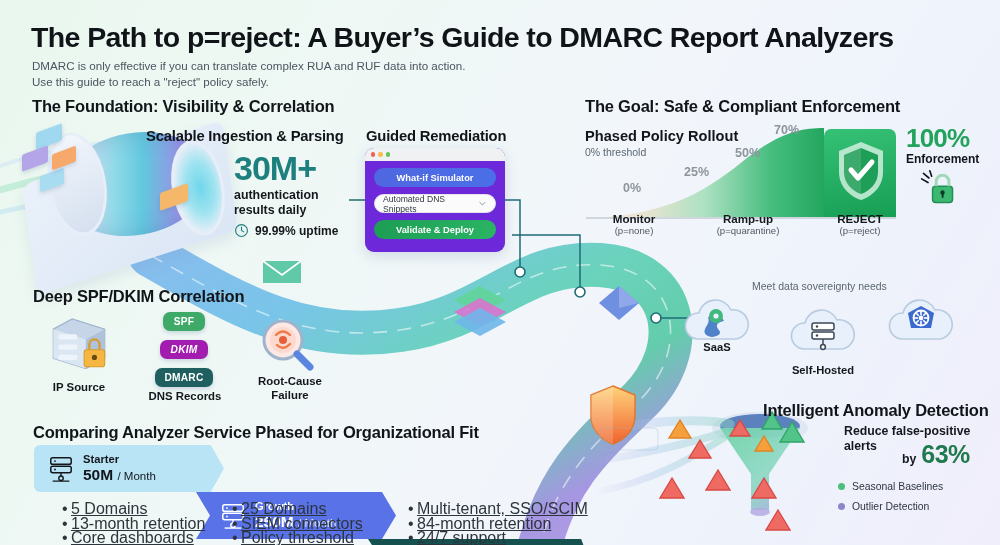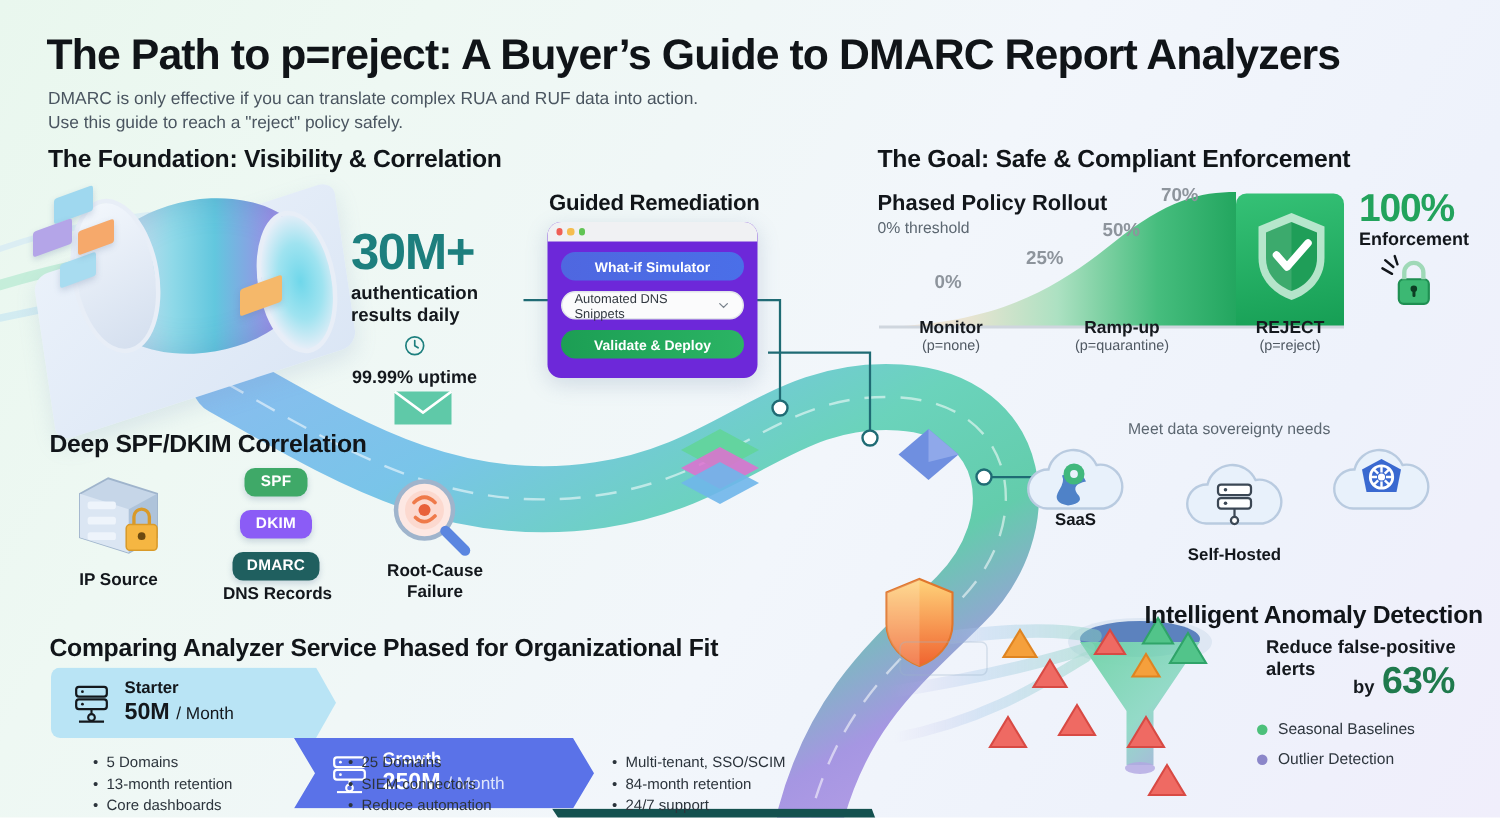--- a/index.html
+++ b/index.html
@@ -91,21 +91,21 @@
   .phase-sub { font-size: 9.6px; color: #4f5862; text-align: center; }
 
   
   .tier {
     height: 47px; display: flex; align-items: center; position: relative;
     padding-left: 14px; gap: 9px;
   }
   .tier-lbl-top { font-size: 11.2px; font-weight: 700; line-height: 13px; }
   .tier-price { font-size: 15.5px; font-weight: 700; line-height: 17px; }
   .tier-price .per { font-size: 11.5px; font-weight: 400; }
-  .tier-bullets { font-size: 10px; line-height: 14.6px; color: #2c343c; list-style: none; }
+  .tier-bullets { font-size: 16px; line-height: 14.6px; color: #2c343c; list-style: none; text-decoration: underline; }
   .tier-bullets li::before { content: "\2022"; color: #2c343c; display: inline-block; width: 9px; }
 
   
   .cloud-lbl { font-size: 11.2px; font-weight: 700; text-align: center; color: #13171c; line-height: 13.5px; }
 
   
   .legend-row { display: flex; align-items: center; gap: 7px; font-size: 10.4px; color: #2e363e; }
   .legend-dot { width: 7px; height: 7px; border-radius: 50%; }
 
   
@@ -245,28 +245,29 @@
   <div class="abs illus env" style="left:160px;top:188px;width:28px;height:18px;background:#f5b86a;"></div>
 
   <div class="abs" id="title">The Path to p=reject: A Buyer’s Guide to DMARC Report Analyzers</div>
   <div class="abs" id="subtitle">
     <div>DMARC is only effective if you can translate complex RUA and RUF data into action.</div>
     <div>Use this guide to reach a "reject" policy safely.</div>
   </div>
 
   <div class="abs sec-h" style="left:32px;top:97px;">The Foundation: Visibility &amp; Correlation</div>
 
+  <div class="abs sub-h" style="left:146px;top:128px;">Scalable Ingestion &amp; Parsing</div>
 
   <div class="abs" style="left:234px;top:150px;">
     <div style="font-size:34px;font-weight:700;color:#1d7f7e;letter-spacing:-1px;line-height:36px;">30M+</div>
     <div style="font-size:12.4px;font-weight:700;line-height:15px;color:#14181d;margin-top:2px;">
       <div>authentication</div>
       <div>results daily</div>
     </div>
-    <div style="display:flex;align-items:center;gap:6px;margin-top:5px;flex-direction:column;">
+    <div style="display:flex;align-items:center;gap:6px;margin-top:5px;">
       <svg width="15" height="15" viewBox="0 0 24 24">
         <circle cx="12" cy="12" r="9.5" fill="none" stroke="#1d7f7e" stroke-width="1.8"></circle>
         <path d="M12 6.5 V12 L15.6 14.2" fill="none" stroke="#1d7f7e" stroke-width="1.8" stroke-linecap="round"></path>
       </svg>
       <span style="font-size:12px;font-weight:700;color:#14181d;">99.99% uptime</span>
     </div>
   </div>
 
   <div class="abs sub-h" style="left:366px;top:128px;">Guided Remediation</div>
   <div class="abs" id="rem-card">
@@ -298,21 +299,21 @@
       <rect x="16" y="38" width="22" height="6" rx="2" fill="#eef4fb"></rect>
       <rect x="16" y="50" width="22" height="6" rx="2" fill="#eef4fb"></rect>
       <rect x="46" y="44" width="24" height="20" rx="3" fill="#f5b642" stroke="#d99a29" stroke-width="1.2"></rect>
       <path d="M52 44 V38 a6 6 0 0 1 12 0 V44" fill="none" stroke="#d99a29" stroke-width="2.6"></path>
       <circle cx="58" cy="53" r="3" fill="#6b4a10"></circle>
     </svg>
   </div>
   <div class="abs" style="left:40px;top:381px;width:78px;text-align:center;font-size:11.4px;font-weight:700;color:#13171c;">IP Source</div>
 
   <div class="abs badge" style="left:163px;top:312px;width:42px;height:19px;background:#3fa968;">SPF</div>
-  <div class="abs badge" style="left:160px;top:340px;width:48px;height:19px;background:#8b5cf6;">DKIM</div>
+  <div class="abs badge" style="left:160px;top:340px;width:48px;height:19px;background:#a21caf;font-style:italic;">DKIM</div>
   <div class="abs badge" style="left:155px;top:368px;width:58px;height:19px;background:#1f5f5f;">DMARC</div>
   <div class="abs" style="left:140px;top:390px;width:90px;text-align:center;font-size:11.4px;font-weight:700;color:#13171c;">DNS Records</div>
 
   <div class="abs" style="left:255px;top:315px;">
     <svg width="62" height="60" viewBox="0 0 62 60">
       <circle cx="28" cy="25" r="19" fill="#fde8e3" stroke="#9fb4cc" stroke-width="3"></circle>
       <circle cx="28" cy="25" r="13" fill="#fcd9cf"></circle>
       <path d="M21 20 q7 -7 14 0 M22 30 q6 6 13 -1" stroke="#ef7a4a" stroke-width="2.4" fill="none" stroke-linecap="round"></path>
       <circle cx="28" cy="25" r="4" fill="#e8603a"></circle>
       <path d="M42 39 L55 52" stroke="#5b86e0" stroke-width="7" stroke-linecap="round"></path>
@@ -491,21 +492,21 @@
   </div>
 
   <ul class="abs tier-bullets" style="left:62px;top:502px;">
     <li>5 Domains</li>
     <li>13-month retention</li>
     <li>Core dashboards</li>
   </ul>
   <ul class="abs tier-bullets" style="left:232px;top:502px;">
     <li>25 Domains</li>
     <li>SIEM connectors</li>
-    <li>Reduce automation</li>
+    <li>Policy threshold</li>
   </ul>
   <ul class="abs tier-bullets" style="left:408px;top:502px;">
     <li>Multi-tenant, SSO/SCIM</li>
     <li>84-month retention</li>
     <li>24/7 support</li>
   </ul>
 
 </div>
 
 </body></html>

